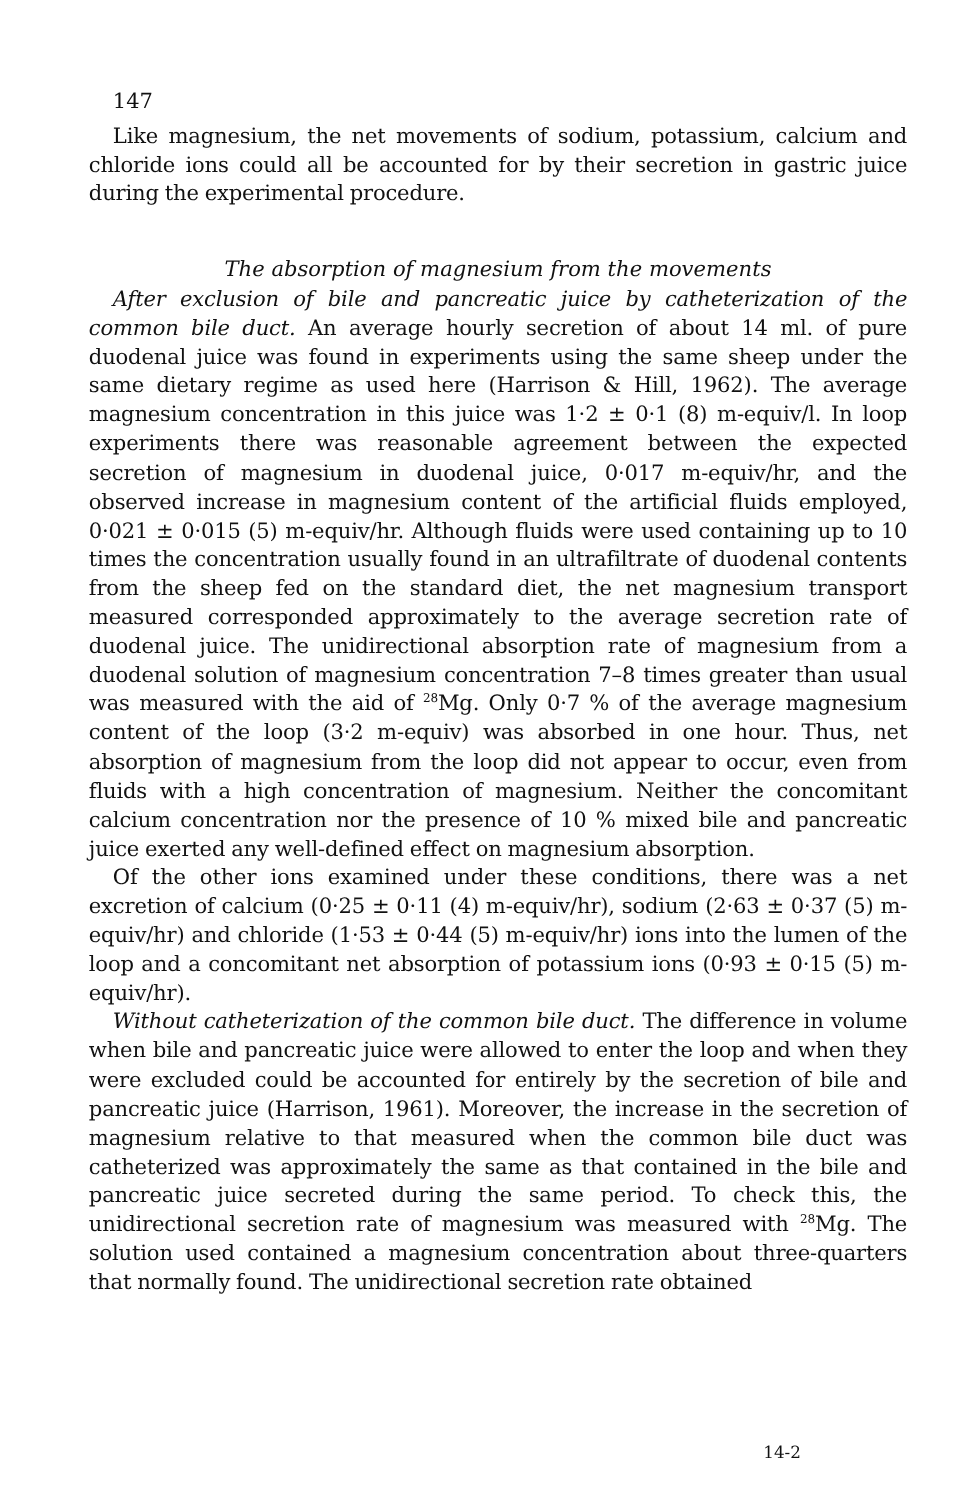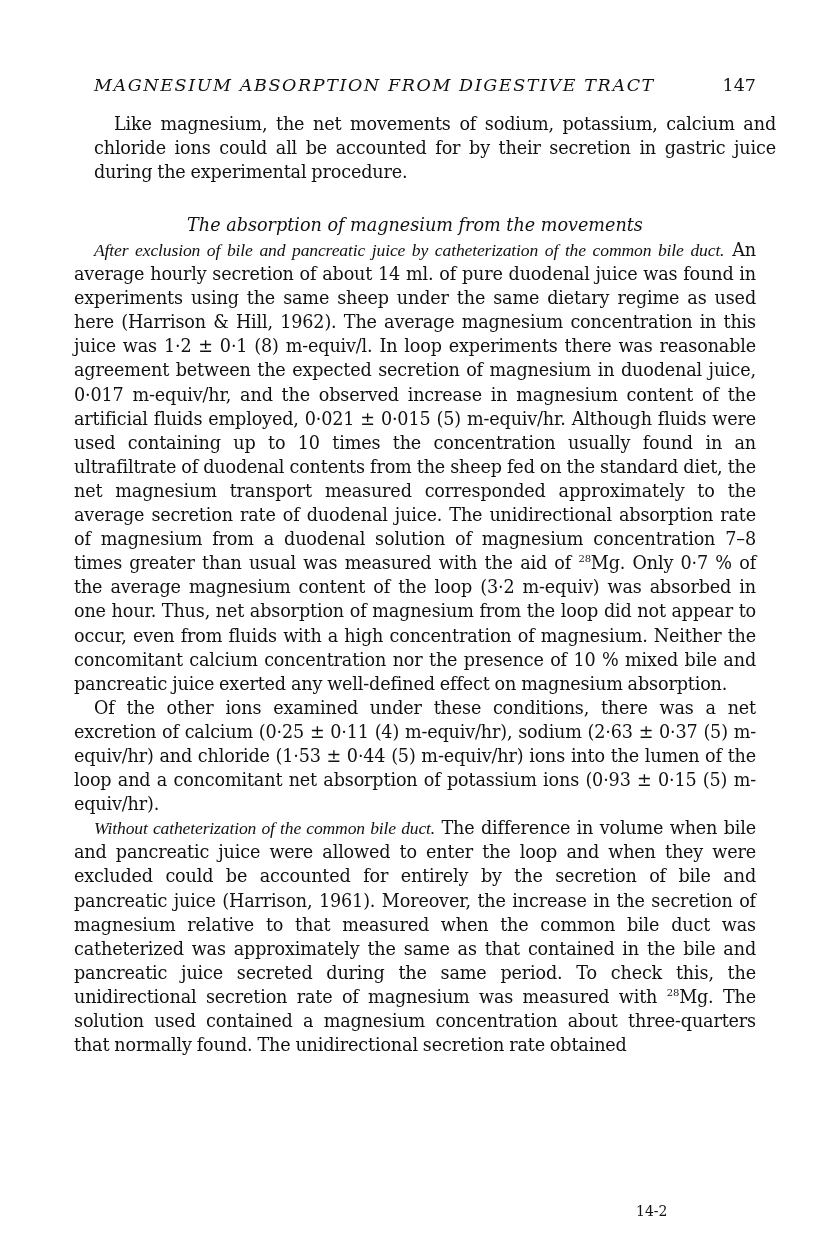--- a/index.html
+++ b/index.html
@@ -14,39 +14,38 @@
       display: flex; justify-content: space-between; align-items: baseline;
       font-size: 17.5px;
     }
     .running-title { font-style: italic; letter-spacing: 1.6px; }
     .page-number { font-weight: normal; }
     .text {
       font-size: 17.6px; line-height: 24.1px; text-align: justify;
       text-align-last: left; margin: 0; letter-spacing: -0.15px; word-spacing: -0.5px;
     }
     .para { text-indent: 20px; }
-    .block1 { position: absolute; top: 112px; left: 0; width: 682px; margin-left: 20px; }
+    .block1 { position: absolute; top: 102px; left: 0; width: 682px; }
     .section-heading {
       position: absolute; top: 213px; left: 0; width: 682px;
       text-align: center; font-style: italic; font-size: 17.6px; line-height: 24px;
     }
     .block2 { position: absolute; top: 238px; left: 0; width: 682px; }
-    em { font-style: italic; font-family: Liberation Serif, serif; }
+    em { font-style: italic; }
     sup { font-size: 10px; line-height: 0; vertical-align: 7px; }
     .signature {
       position: absolute; top: 1203px; left: 562px; font-size: 14px;
     }
   </style>
 </head>
 <body>
 
 <div class="page">
 
   <div class="running-head">
-    <span class="running-title">MAGNESIUM ABSORPTION FROM DIGESTIVE TRACT</span>
     <span class="page-number">147</span>
   </div>
 
   <div class="block1">
     <p class="text para">Like magnesium, the net movements of sodium, potassium, calcium and chloride ions could all be accounted for by their secretion in gastric juice during the experimental procedure.</p>
   </div>
 
   <div class="section-heading">The absorption of magnesium from the movements</div>
 
   <div class="block2">

